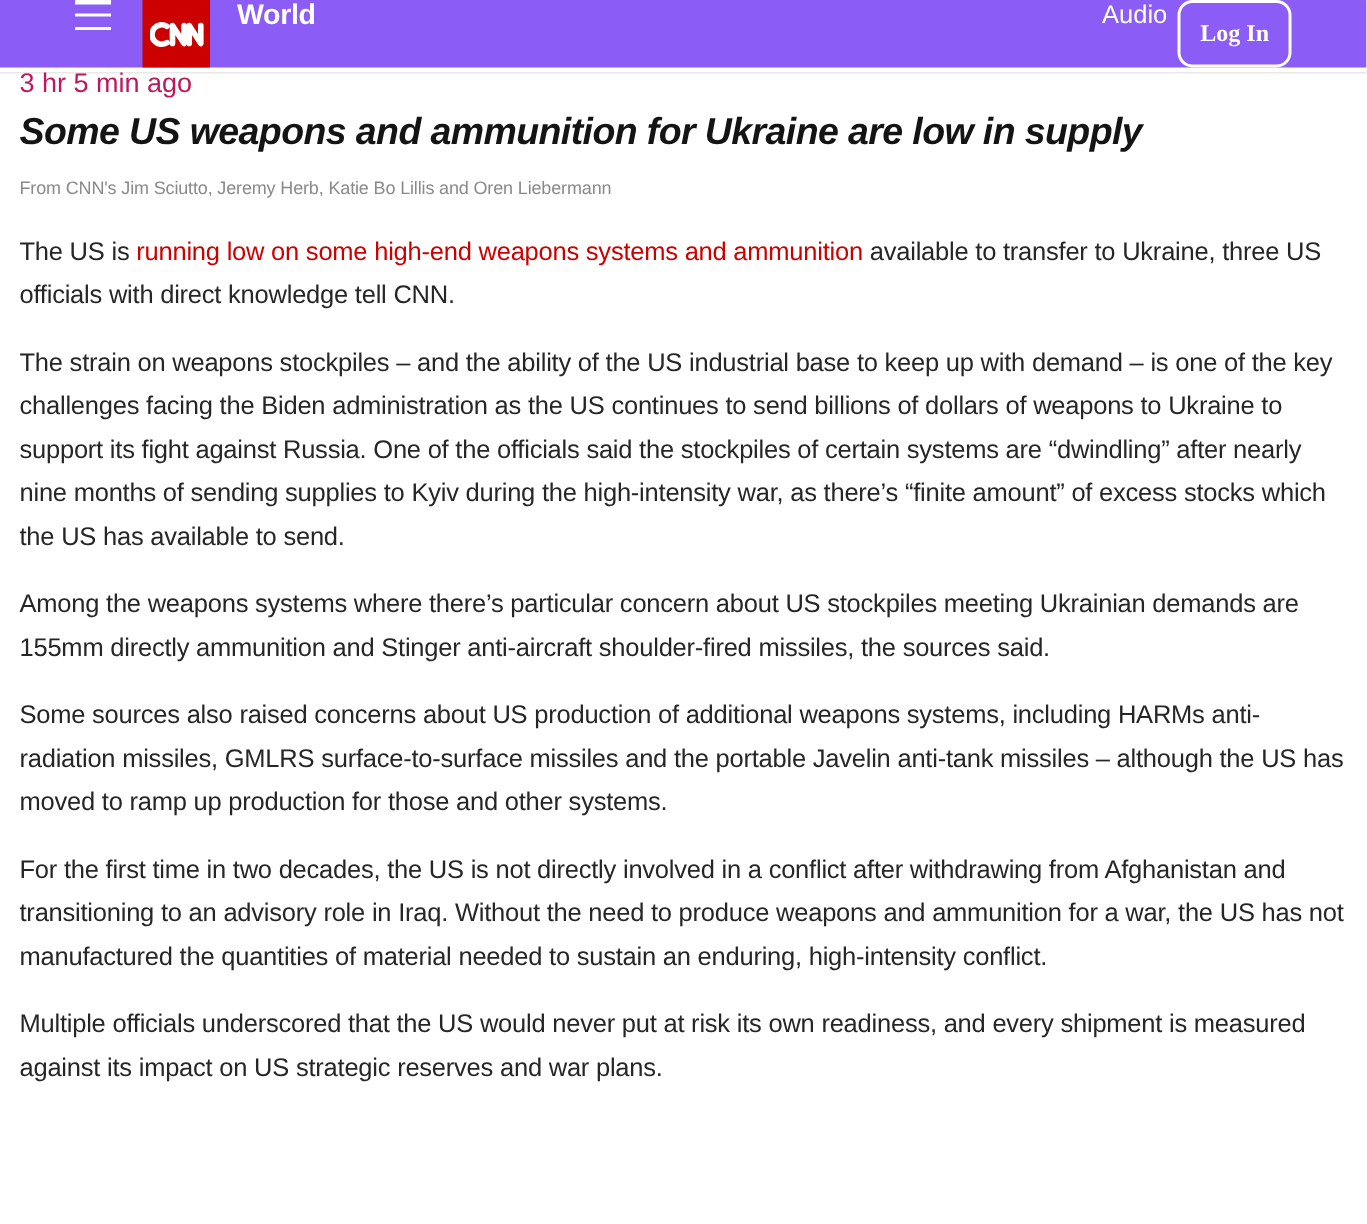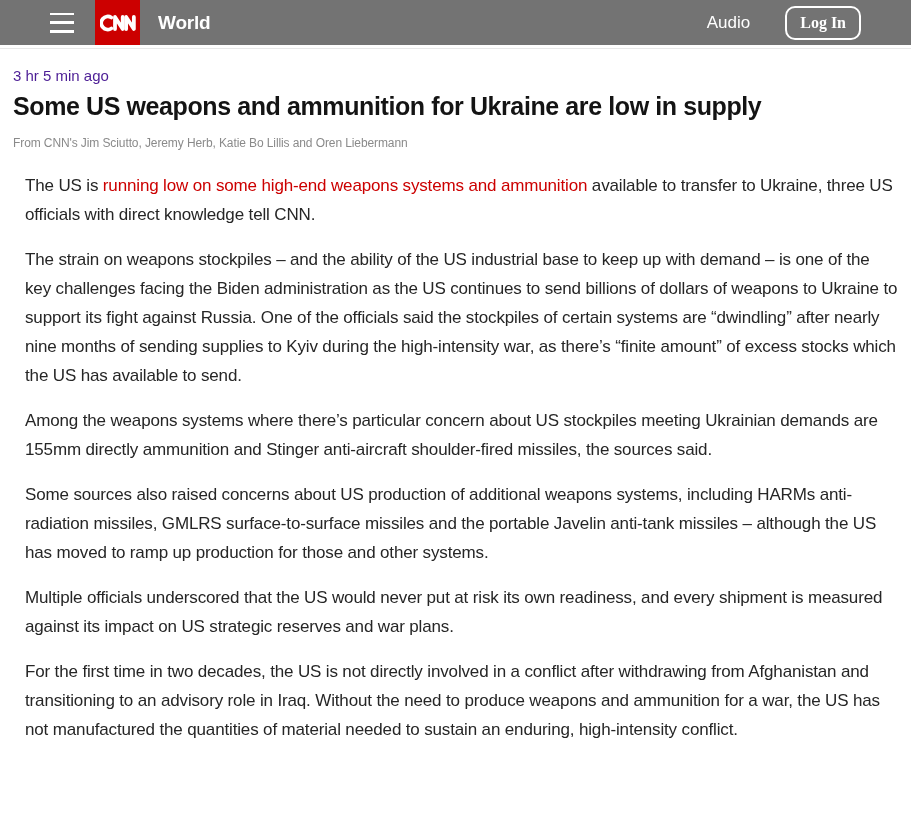--- a/index.html
+++ b/index.html
@@ -7,23 +7,22 @@
     margin: 0;
     padding: 0;
     background: #ffffff;
     font-family: "Liberation Sans", "DejaVu Sans", sans-serif;
   }
   .page { width: 911px; min-height: 816px; background: #fff; }
 
   
   .topnav {
     height: 45px;
-    background: #737373;
+    background: #8b5cf6;
     display: flex;
-    align-items: center;
     padding-right: 50px;
     box-shadow: 0 3px 0 #ffffff, 0 4px 0 #e8e8e8;
   }
   .hamburger {
     margin-left: 50px;
     width: 24px;
     height: 20px;
     background: transparent;
     border: none;
     padding: 0;
@@ -44,59 +43,59 @@
     color: #ffffff;
     font-weight: bold;
     font-size: 19px;
     letter-spacing: -0.2px;
     cursor: pointer;
   }
   .nav-spacer { flex: 1; }
   .audio-link {
     color: #ffffff;
     font-size: 17px;
-    margin-right: 35px;
+    margin-right: 7px;
     cursor: pointer;
   }
   .login-btn {
     background: transparent;
     border: 2px solid #ffffff;
     border-radius: 10px;
     color: #ffffff;
     font-weight: bold;
     font-size: 16px;
     font-family: Liberation Serif, serif;
     padding: 6px 13px;
     cursor: pointer;
   }
 
   
   .article { padding: 0 13px; }
   .timestamp {
-    margin-top: 22px;
-    color: #4c1d95;
-    font-size: 15px;
+    color: #be185d;
+    font-size: 18px;
   }
   .headline {
     margin: 8px 0 0 0;
     color: #141414;
     font-size: 25px;
     font-weight: bold;
     letter-spacing: -0.4px;
     line-height: 1.15;
+    font-style: italic;
   }
   .byline {
     margin-top: 15px;
     color: #8a8a8a;
     font-size: 12px;
     letter-spacing: -0.1px;
   }
   .article-body { margin-top: 21px; }
   .article-body p {
-    margin: 0 0 16px 12px;
+    margin: 0 0 16px 0;
     color: #262626;
     font-size: 17px;
     line-height: 29px;
     letter-spacing: -0.15px;
   }
   .inline-link {
     color: #cc0000;
     text-decoration: none;
     cursor: pointer;
   }
@@ -140,18 +139,18 @@
 
     <div class="article-body">
 
       <p>
         <span>The US is </span><a class="inline-link" href="#">running low on some high-end weapons systems and ammunition</a><span> available to transfer to Ukraine, three US officials with direct knowledge tell CNN.</span>
       </p>
 
       <p>The strain on weapons stockpiles – and the ability of the US industrial base to keep up with demand – is one of the key challenges facing the Biden administration as the US continues to send billions of dollars of weapons to Ukraine to support its fight against Russia. One of the officials said the stockpiles of certain systems are “dwindling” after nearly nine months of sending supplies to Kyiv during the high-intensity war, as there’s “finite amount” of excess stocks which the US has available to send.</p>
       <p>Among the weapons systems where there’s particular concern about US stockpiles meeting Ukrainian demands are 155mm directly ammunition and Stinger anti-aircraft shoulder-fired missiles, the sources said.</p>
       <p>Some sources also raised concerns about US production of additional weapons systems, including HARMs anti-radiation missiles, GMLRS surface-to-surface missiles and the portable Javelin anti-tank missiles – although the US has moved to ramp up production for those and other systems.</p>
+      <p>For the first time in two decades, the US is not directly involved in a conflict after withdrawing from Afghanistan and transitioning to an advisory role in Iraq. Without the need to produce weapons and ammunition for a war, the US has not manufactured the quantities of material needed to sustain an enduring, high-intensity conflict.</p>
       <p>Multiple officials underscored that the US would never put at risk its own readiness, and every shipment is measured against its impact on US strategic reserves and war plans.</p>
-      <p>For the first time in two decades, the US is not directly involved in a conflict after withdrawing from Afghanistan and transitioning to an advisory role in Iraq. Without the need to produce weapons and ammunition for a war, the US has not manufactured the quantities of material needed to sustain an enduring, high-intensity conflict.</p>
 
     </div>
   </main>
 </div>
 
 </body></html>

